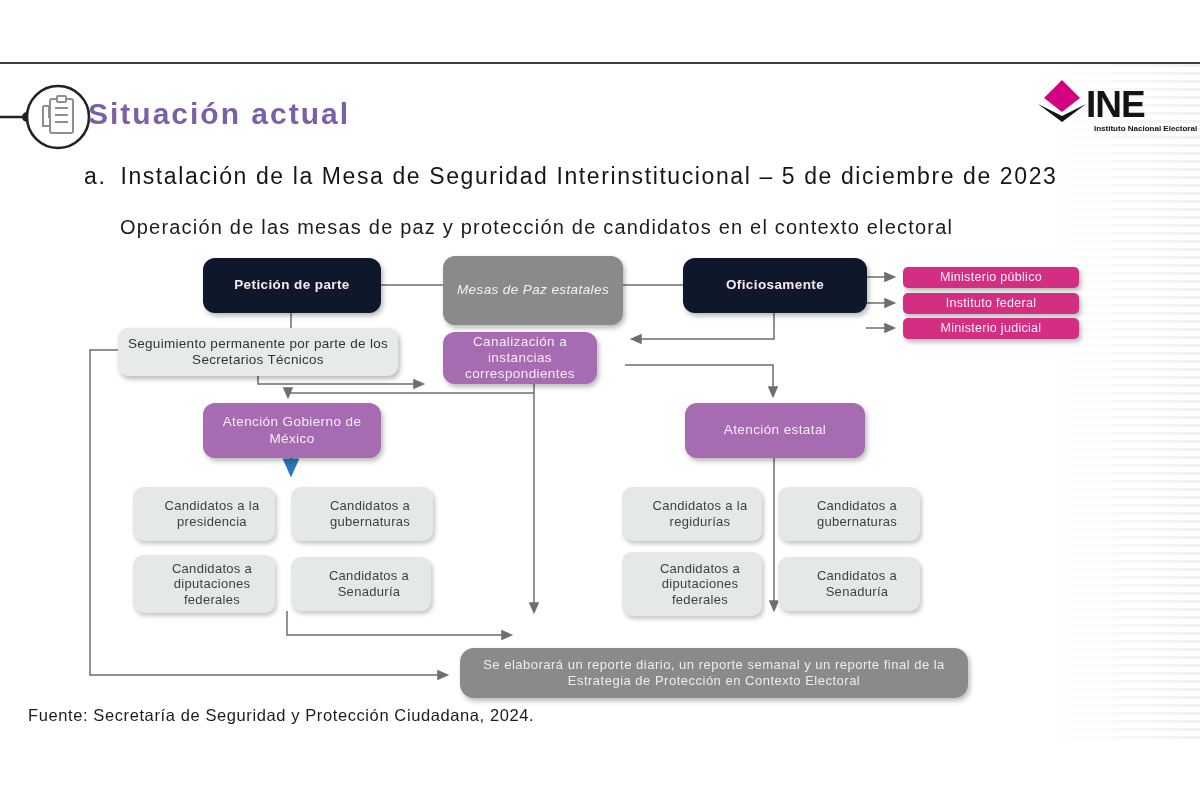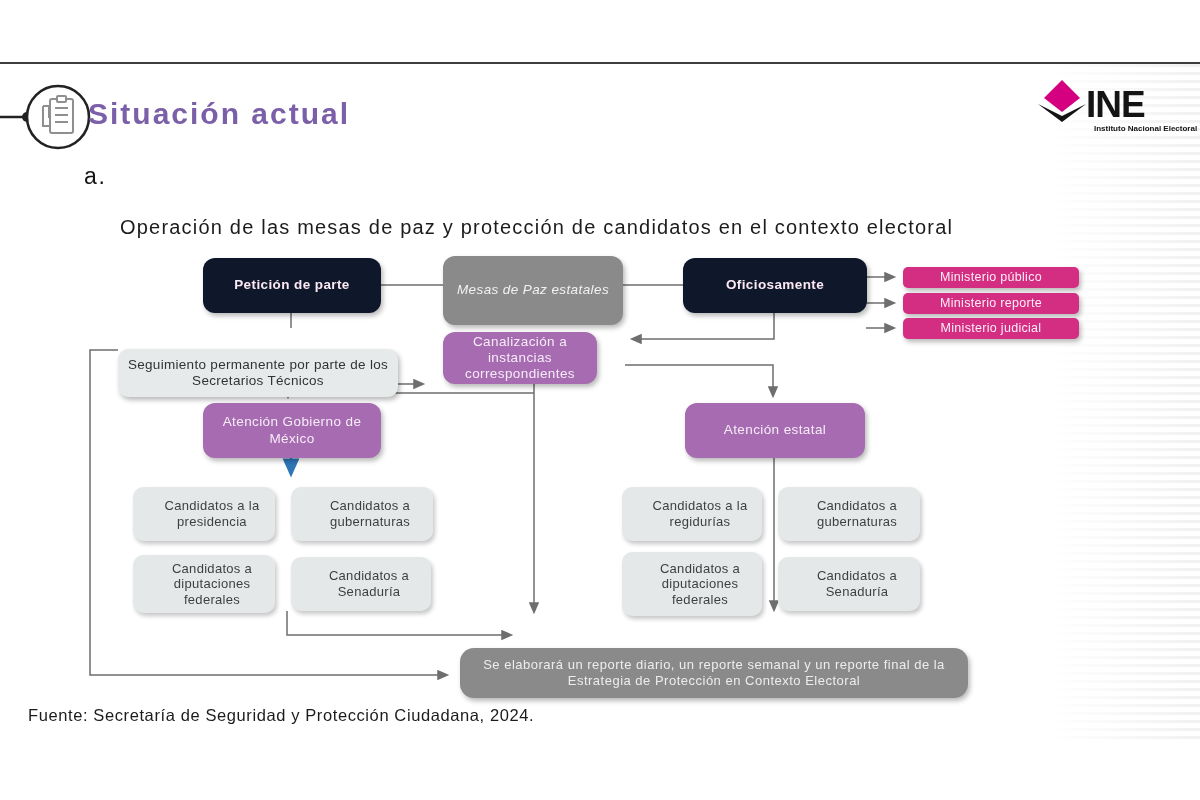--- a/index.html
+++ b/index.html
@@ -25,21 +25,21 @@
   
   .box{position:absolute;border-radius:12px;display:flex;align-items:center;justify-content:center;
     text-align:center;line-height:1.2;box-shadow:2px 3px 5px rgba(0,0,0,0.28);padding:2px 8px;box-sizing:border-box;}
   .pink{background:#0f172a;color:#fbe9f3;font-weight:bold;font-size:13.5px;letter-spacing:0.4px;}
   .pink-sm{background:#D42E83;color:#fdeef6;font-size:12.5px;border-radius:5px;letter-spacing:0.3px;}
   .gray{background:#8A8A8A;color:#f2f2f2;font-style:italic;font-size:13.5px;letter-spacing:0.4px;}
   .gray-report{background:#8A8A8A;color:#ededed;font-size:13px;border-radius:14px;letter-spacing:0.5px;}
   .purple{background:#A66BB0;color:#f6ecf8;font-size:13.5px;letter-spacing:0.4px;}
   .light{background:#E5E8E9;color:#3f3f3f;font-size:13px;border-radius:10px;letter-spacing:0.3px;
     box-shadow:2px 3px 4px rgba(0,0,0,0.22);padding-left:24px;}
-  .seg{background:#E7EAEB;color:#333;font-size:13.5px;border-radius:10px;letter-spacing:0.3px;margin-top:21px;}
+  .seg{background:#E7EAEB;color:#333;font-size:13.5px;border-radius:10px;letter-spacing:0.3px;}
   svg.overlay{position:absolute;left:0;top:0;pointer-events:none;}
 </style>
 </head>
 <body>
 
 <div class="top-rule"></div>
 <div class="stripes"></div>
 <div class="stripes-fade"></div>
 
 <svg class="overlay" width="1200" height="800">
@@ -59,20 +59,21 @@
 <svg class="overlay" width="1200" height="800">
   <polygon points="1062,80 1080,98 1062,112 1044,98" fill="#D5007F"></polygon>
   <path d="M1038,104 L1062,116 L1086,104 L1062,122 Z" fill="#141414"></path>
   <text x="1086" y="117" font-family="Liberation Sans, sans-serif" font-size="37" font-weight="bold" letter-spacing="-1" fill="#141414">INE</text>
   <text x="1094" y="131" font-family="Liberation Sans, sans-serif" font-size="8" font-weight="bold" fill="#141414">Instituto Nacional Electoral</text>
 </svg>
 
 <div class="page-title">Situación actual</div>
 <div class="heading">
   <span>a.</span>
+  <span>Instalación de la Mesa de Seguridad Interinstitucional – 5 de diciembre de 2023</span>
 </div>
 <div class="subtitle">Operación de las mesas de paz y protección de candidatos en el contexto electoral</div>
 
 <svg class="overlay" width="1200" height="800">
   <defs>
     <marker id="ag" markerWidth="9" markerHeight="8" refX="6.5" refY="3.5" orient="auto">
       <path d="M0,0 L8,3.5 L0,7 Z" fill="#6e6e6e"></path>
     </marker>
     <marker id="ab" markerWidth="9" markerHeight="8" refX="6.5" refY="3.5" orient="auto">
       <path d="M0,0 L8,3.5 L0,7 Z" fill="#2E75B6"></path>
@@ -95,21 +96,21 @@
     <path d="M118,350 L90,350 L90,675 L447,675" marker-end="url(#ag)"></path>
   </g>
   <path d="M291,458 L291,474" stroke="#2E75B6" stroke-width="2.4" fill="none" marker-end="url(#ab)"></path>
 </svg>
 
 <div class="box pink" style="left:203px;top:258px;width:178px;height:55px;">Petición de parte</div>
 <div class="box gray" style="left:443px;top:256px;width:180px;height:69px;">Mesas de Paz estatales</div>
 <div class="box pink" style="left:683px;top:258px;width:184px;height:55px;">Oficiosamente</div>
 
 <div class="box pink-sm" style="left:903px;top:267px;width:176px;height:21px;">Ministerio público</div>
-<div class="box pink-sm" style="left:903px;top:293px;width:176px;height:21px;">Ministerio reporte</div>
+<div class="box pink-sm" style="left:903px;top:293px;width:176px;height:21px;">Instituto federal</div>
 <div class="box pink-sm" style="left:903px;top:318px;width:176px;height:21px;">Ministerio judicial</div>
 
 <div class="box seg" style="left:118px;top:328px;width:280px;height:48px;">Seguimiento permanente por parte de los Secretarios Técnicos</div>
 <div class="box purple" style="left:443px;top:332px;width:154px;height:52px;">Canalización a instancias correspondientes</div>
 
 <div class="box purple" style="left:203px;top:403px;width:178px;height:55px;">Atención Gobierno de México</div>
 <div class="box purple" style="left:685px;top:403px;width:180px;height:55px;">Atención estatal</div>
 
 <div class="box light" style="left:133px;top:487px;width:142px;height:54px;">Candidatos a la presidencia</div>
 <div class="box light" style="left:291px;top:487px;width:142px;height:54px;">Candidatos a gubernaturas</div>

